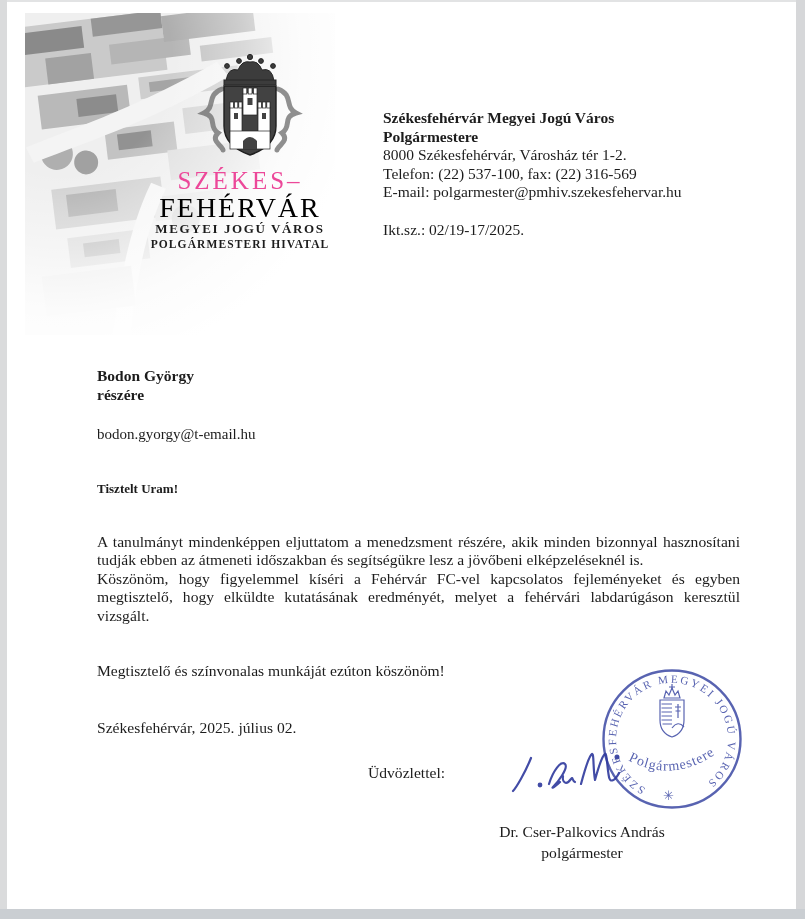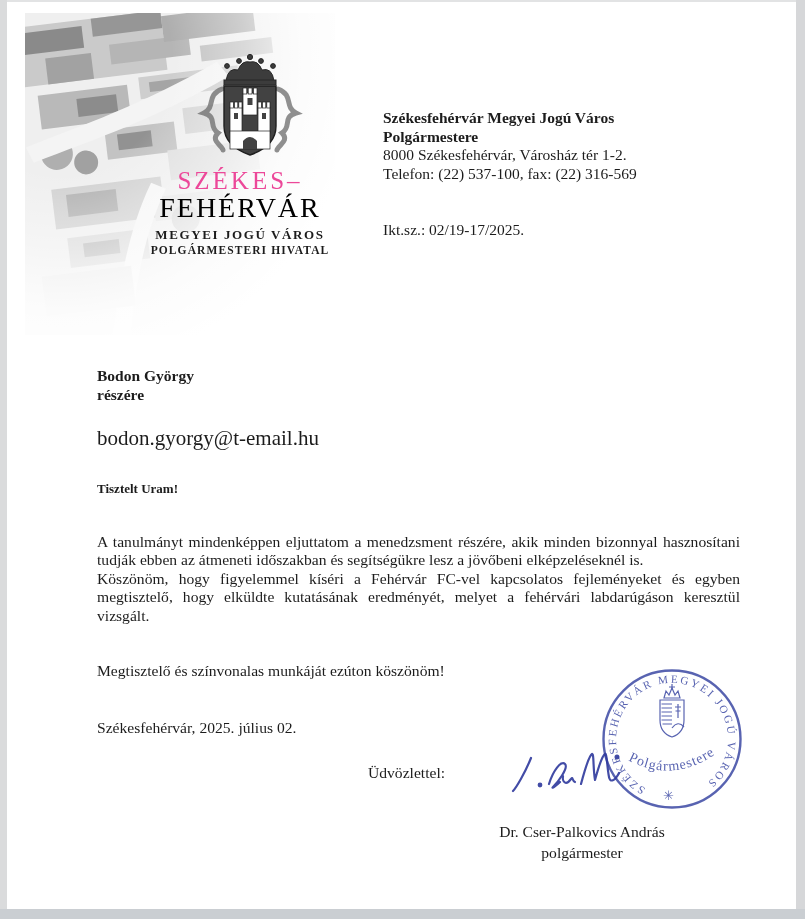--- a/index.html
+++ b/index.html
@@ -26,31 +26,31 @@
        rgba(255,255,255,.40) 50%,
        rgba(255,255,255,.82) 66%,
        #ffffff 82%);
   }
 
   
   .crest{left:183px;top:51px;width:120px;height:115px;}
   .logo-text{left:123px;top:166px;width:220px;text-align:center;line-height:1;}
   .logo-l1{font-size:25px;letter-spacing:3px;color:#ec4899;}
   .logo-l2{font-size:28px;letter-spacing:2px;margin-top:1px;color:#000000;}
-  .logo-l3{font-size:13px;font-weight:bold;letter-spacing:1.6px;margin-top:6px;}
+  .logo-l3{font-size:13px;font-weight:bold;letter-spacing:1.6px;}
   .logo-l4{font-size:11.5px;letter-spacing:1.1px;margin-top:4px;font-weight:bold;}
 
   
   .sender{left:376px;top:107px;width:370px;font-size:15.5px;line-height:18.6px;}
   .sender .b{font-weight:bold;}
   .refnum{left:376px;top:219px;font-size:15.5px;}
 
   
   .recipient{left:90px;top:365px;font-size:15.5px;line-height:18.6px;font-weight:bold;}
-  .rec-email{left:90px;top:424px;font-size:21px;}
+  .rec-email{left:90px;top:424px;font-size:15px;}
   .salutation{left:90px;top:479px;font-size:13px;font-weight:bold;}
   .bodytext{left:90px;top:531px;width:643px;font-size:15.6px;line-height:18.4px;}
   .bodytext p{margin:0;text-align:justify;}
   .thanks{left:90px;top:660px;font-size:15.6px;}
   .dateline{left:90px;top:717px;font-size:15.6px;}
   .closing{left:361px;top:762px;font-size:15.6px;}
 
   
   .stamp{left:580px;top:652px;width:170px;height:170px;mix-blend-mode:multiply;opacity:.92;}
   .stamp text{font-family:"Liberation Serif", serif;fill:#4a56aa;}
@@ -150,20 +150,21 @@
     <div class="logo-l2">FEHÉRVÁR</div>
     <div class="logo-l3">MEGYEI JOGÚ VÁROS</div>
     <div class="logo-l4">POLGÁRMESTERI HIVATAL</div>
   </div>
 
   <div class="abs sender">
     <div class="b">Székesfehérvár Megyei Jogú Város</div>
     <div class="b">Polgármestere</div>
     <div>8000 Székesfehérvár, Városház tér 1-2.</div>
     <div>Telefon: (22) 537-100, fax: (22) 316-569</div>
+    <div>E-mail: polgarmester@pmhiv.szekesfehervar.hu</div>
   </div>
   <div class="abs refnum">Ikt.sz.: 02/19-17/2025.</div>
 
   <div class="abs recipient">
     <div>Bodon György</div>
     <div>részére</div>
   </div>
   <div class="abs rec-email">bodon.gyorgy@t-email.hu</div>
 
   <div class="abs salutation">Tisztelt Uram!</div>

